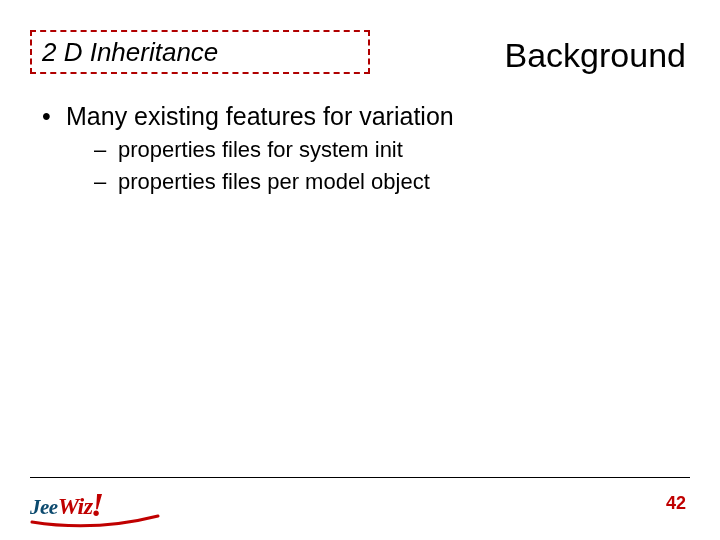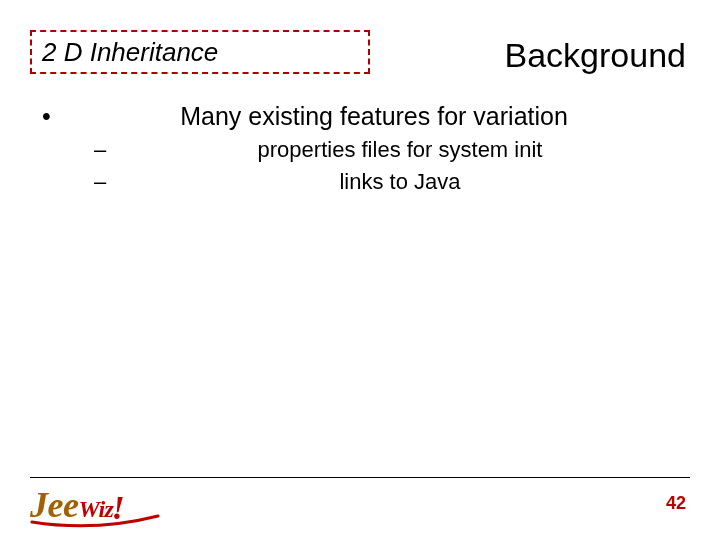--- a/index.html
+++ b/index.html
@@ -52,21 +52,20 @@
     list-style: none;
     margin: 0;
     padding: 0;
   }
   ul.lvl1 > li {
     position: relative;
     padding-left: 28px;
     font-size: 25px;
     line-height: 1.35;
     margin-bottom: 6px;
-    text-align: center;
   }
   ul.lvl1 > li::before {
     content: "•";
     position: absolute;
     left: 4px;
     top: 0;
     font-size: 25px;
   }
   ul.lvl2 {
     list-style: none;
@@ -107,22 +106,22 @@
     left: 30px;
     bottom: 16px;
     height: 40px;
     display: flex;
     align-items: baseline;
   }
   .logo .jee {
     font-family: Georgia, 'Times New Roman', serif;
     font-weight: bold;
     font-style: italic;
-    font-size: 36px;
-    color: #a16207;
+    font-size: 21px;
+    color: #0c4a6e;
     letter-spacing: -0.5px;
   }
   .logo .wiz {
     font-family: Georgia, 'Times New Roman', serif;
     font-weight: bold;
     font-style: italic;
     font-size: 24px;
     color: #c00000;
     letter-spacing: -0.5px;
   }
@@ -155,21 +154,21 @@
   </div>
 
   <div class="corner-label">Background</div>
 
   <div class="body">
     <ul class="lvl1">
       <li>
         <span>Many existing features for variation</span>
         <ul class="lvl2">
           <li><span>properties files for system init</span></li>
-          <li><span>links to Java</span></li>
+          <li><span>properties files per model object</span></li>
         </ul>
       </li>
     </ul>
   </div>
 
   <div class="footer-rule"></div>
 
   <div class="page-num">42</div>
 
   <div class="logo">

